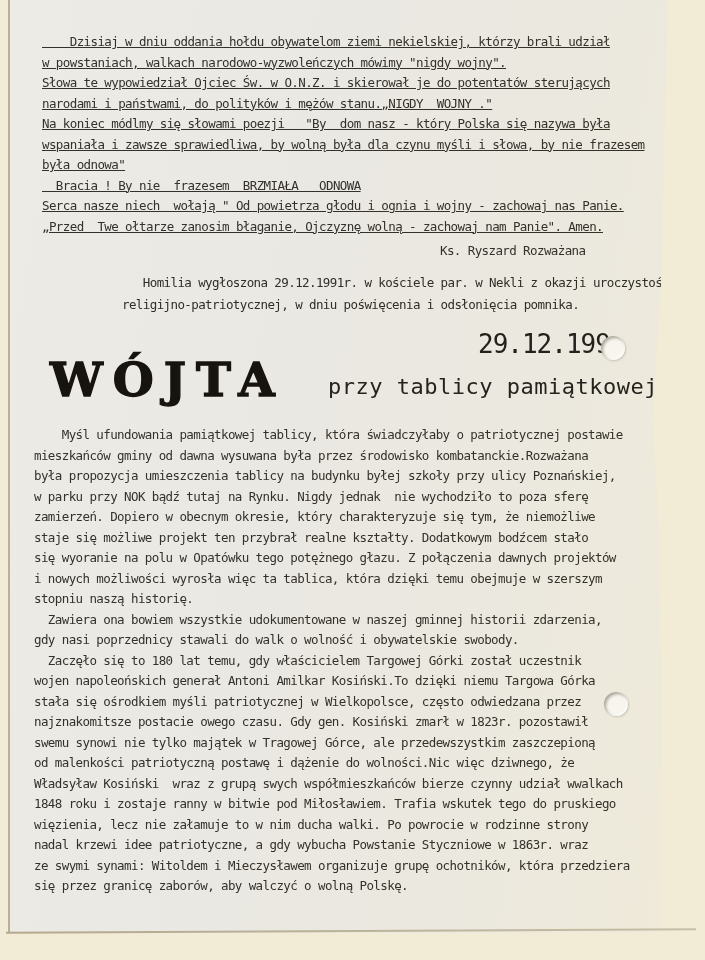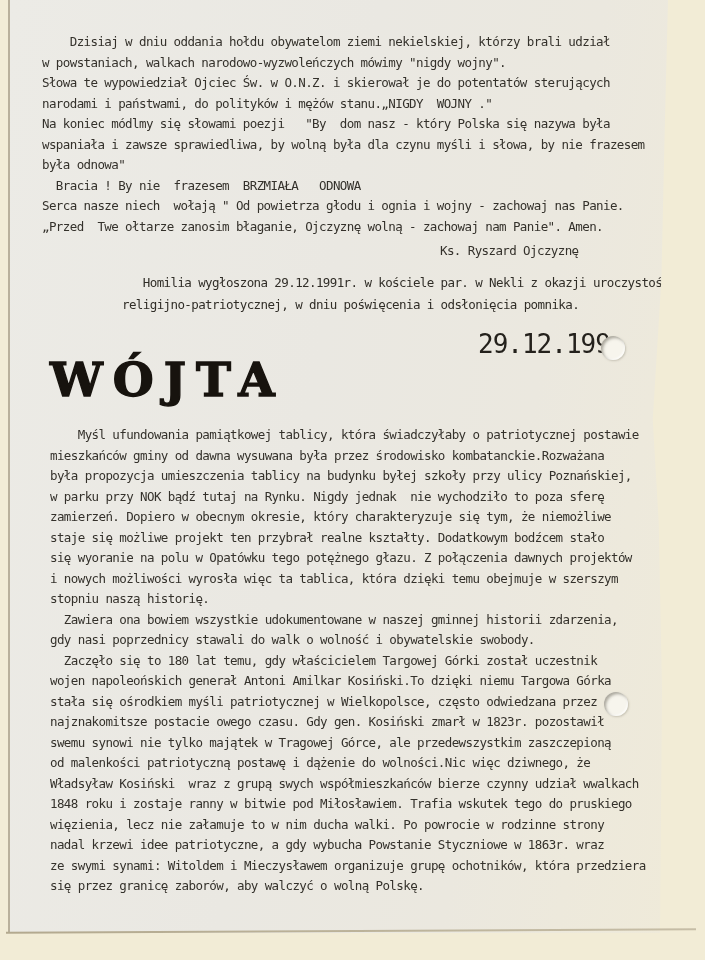--- a/index.html
+++ b/index.html
@@ -17,21 +17,21 @@
     clip-path:polygon(0 0,99.4% 0,98.9% 14%,98.4% 30%,97.1% 45%,98.0% 56%,98.5% 74%,98.2% 100%,0 100%);
   }
   .mono{
     position:absolute;
     font:12.5px/20.5px "DejaVu Sans Mono","Liberation Mono",monospace;
     letter-spacing:-0.6px;
     color:#34312b;
     white-space:pre;
     margin:0;
   }
-  .homily{left:32px;top:32px;}
+  .homily{left:32px;top:32px;text-decoration:underline;}
   .signature{left:430px;top:241px;}
   .note{left:112px;top:272px;line-height:22px;color:#302d27;}
   
   .headline-word{
     position:absolute;
     font-family:"DejaVu Serif","Liberation Serif",serif;
     font-weight:bold;
     font-size:47px;line-height:1;
     color:#17130e;
     -webkit-text-stroke:1.4px #17130e;
@@ -43,21 +43,21 @@
   .headline-date{
     position:absolute;left:468px;top:331px;
     font:26px/1 "DejaVu Sans Mono","Liberation Mono",monospace;
     letter-spacing:-1px;color:#24211c;white-space:pre;
   }
   .headline-subtitle{
     position:absolute;left:318px;top:376px;
     font:22px/1 "DejaVu Sans Mono","Liberation Mono",monospace;
     letter-spacing:0.5px;color:#26231e;white-space:pre;
   }
-  .body-text{left:40px;top:425px;}
+  .body-text{left:24px;top:425px;}
   
   .hole{
     position:absolute;width:24px;height:24px;border-radius:50%;
     background:#f7f5ed;
     box-shadow:inset 2px 2px 3px rgba(110,105,92,.55),
                inset -1px -1px 2px rgba(255,255,255,.85),
                1px 1px 2px rgba(130,125,110,.35);
   }
   .hole-1{left:591px;top:336px;}
   .hole-2{left:594px;top:692px;}
@@ -79,30 +79,31 @@
 w powstaniach, walkach narodowo-wyzwoleńczych mówimy "nigdy wojny".
 Słowa te wypowiedział Ojciec Św. w O.N.Z. i skierował je do potentatów sterujących
 narodami i państwami, do polityków i mężów stanu.„NIGDY  WOJNY ."
 Na koniec módlmy się słowami poezji   "By  dom nasz - który Polska się nazywa była
 wspaniała i zawsze sprawiedliwa, by wolną była dla czynu myśli i słowa, by nie frazesem
 była odnowa"
   Bracia ! By nie  frazesem  BRZMIAŁA   ODNOWA
 Serca nasze niech  wołają " Od powietrza głodu i ognia i wojny - zachowaj nas Panie.
 „Przed  Twe ołtarze zanosim błaganie, Ojczyznę wolną - zachowaj nam Panie". Amen.</div>
 
-    <div class="mono signature">Ks. Ryszard Ojczyznę</div>
+    <div class="mono signature">Ks. Ryszard Rozważana</div>
 
     <div class="mono note">   Homilia wygłoszona 29.12.1991r. w kościele par. w Nekli z okazji uroczystości
 religijno-patriotycznej, w dniu poświęcenia i odsłonięcia pomnika.</div>
 
 
     <div class="headline-date">29.12.199</div>
 
     <div class="headline-word hl2">WÓJTA</div>
 
+    <div class="headline-subtitle">przy tablicy pamiątkowej</div>
 
     <div class="mono body-text">    Myśl ufundowania pamiątkowej tablicy, która świadczyłaby o patriotycznej postawie
 mieszkańców gminy od dawna wysuwana była przez środowisko kombatanckie.Rozważana
 była propozycja umieszczenia tablicy na budynku byłej szkoły przy ulicy Poznańskiej,
 w parku przy NOK bądź tutaj na Rynku. Nigdy jednak  nie wychodziło to poza sferę
 zamierzeń. Dopiero w obecnym okresie, który charakteryzuje się tym, że niemożliwe
 staje się możliwe projekt ten przybrał realne kształty. Dodatkowym bodźcem stało
 się wyoranie na polu w Opatówku tego potężnego głazu. Z połączenia dawnych projektów
 i nowych możliwości wyrosła więc ta tablica, która dzięki temu obejmuje w szerszym
 stopniu naszą historię.

